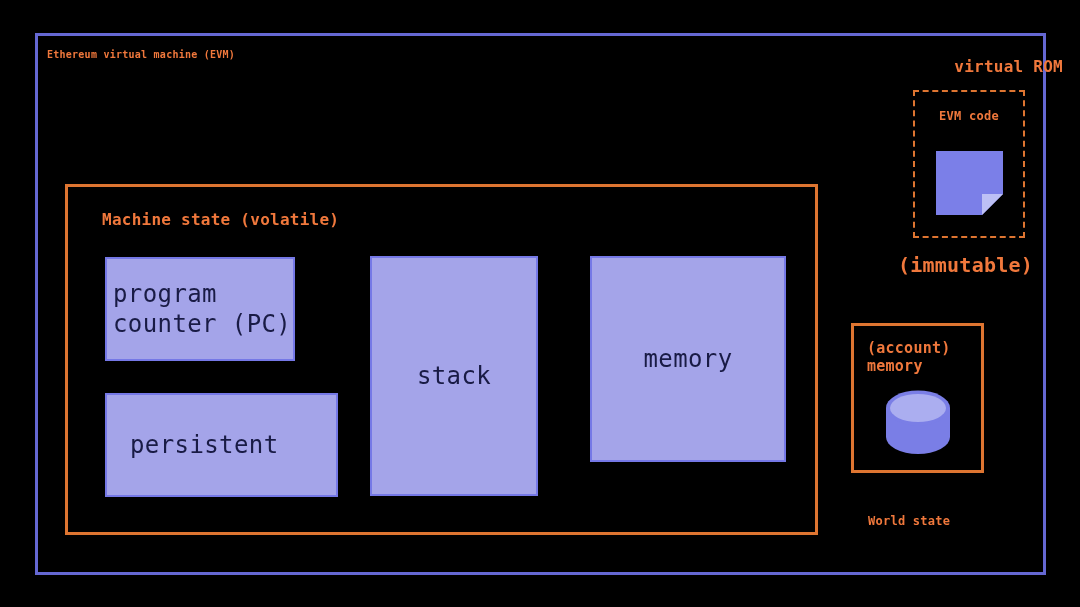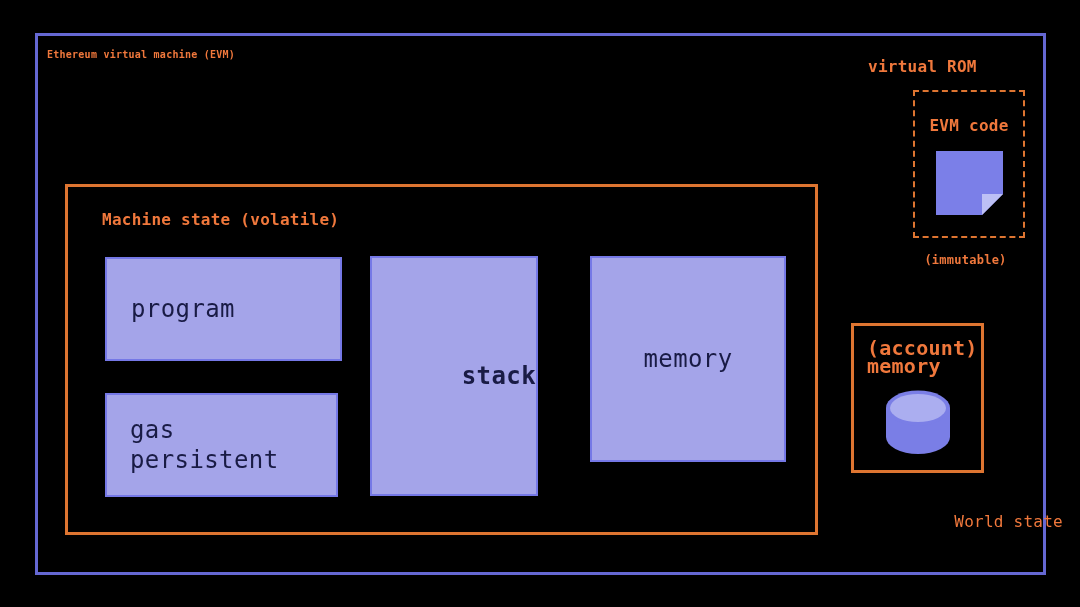--- a/index.html
+++ b/index.html
@@ -48,104 +48,104 @@
   
   .state-box {
     background: var(--box_fill, #A4A4E9);
     border: 2px solid var(--box_border, #7578E6);
     color: var(--box_text, #191B45);
     font-size: 24px; line-height: 30px;
     letter-spacing: 0.4px;
     display: flex; flex-direction: column; justify-content: center;
   }
   .state-box span { display: block; }
-  .box-pc        { left: 105px; top: 257px; width: 237px; height: 104px; padding-left: 24px; }
+  .box-pc        { left: 105px; top: 257px; width: 190px; height: 104px; padding-left: 6px; }
   .box-gas       { left: 105px; top: 393px; width: 233px; height: 104px; padding-left: 23px; }
-  .box-stack     { left: 370px; top: 256px; width: 168px; height: 240px; align-items: flex-end; font-weight: bold; }
+  .box-stack     { left: 370px; top: 256px; width: 168px; height: 240px; align-items: center; }
   .box-memory    { left: 590px; top: 256px; width: 196px; height: 206px; align-items: center; }
 
   
   .rom-label {
     left: 868px; top: 57px; width: 195px;
-    text-align: left;
+    text-align: right;
     color: var(--orange_text, #F0783C);
     font-size: 16px; font-weight: 700;
     letter-spacing: 0.25px;
   }
   .rom-box {
     left: 913px; top: 90px;
     width: 112px; height: 148px;
     border: 2px dashed var(--orange_border, #DE7531);
   }
   .rom-box-label {
-    margin-top: 24px;
+    margin-top: 17px;
     text-align: center;
     color: var(--orange_text, #F0783C);
-    font-size: 16px; font-weight: 700;
+    font-size: 12px; font-weight: 700;
     letter-spacing: 0.25px;
   }
   .note-icon {
     position: absolute; left: 21px; top: 59px;
     width: 67px; height: 64px;
   }
   .immutable-label {
     left: 868px; top: 253px; width: 195px;
     text-align: center;
     color: var(--orange_text, #F0783C);
-    font-size: 12px; font-weight: 700;
+    font-size: 20px; font-weight: 700;
     letter-spacing: 0.25px;
   }
 
   
   .storage-box {
     left: 851px; top: 323px;
     width: 133px; height: 150px;
     border: 3px solid var(--orange_border, #DE7531);
   }
   .storage-label {
     padding: 13px 0 0 13px;
     color: var(--orange_text, #F0783C);
-    font-size: 20px; font-weight: 700;
+    font-size: 15px; font-weight: 700;
     line-height: 18px;
     letter-spacing: 0.25px;
   }
   .storage-label span { display: block; }
   .cylinder-icon {
     position: absolute; left: 31px; top: 63px;
     width: 66px; height: 68px;
   }
 
   
   .world-state-label {
     left: 868px; top: 512px; width: 195px;
-    text-align: right;
+    text-align: left;
     color: var(--orange_text, #F0783C);
-    font-size: 16px; font-weight: 400;
+    font-size: 12px; font-weight: 700;
     line-height: 19px;
     letter-spacing: 0.25px;
   }
   .world-state-label span { display: block; }
 </style>
 </head>
 <body style="background: rgb(0, 0, 0);">
 
 <div class="abs evm-box"></div>
 
 <div class="abs evm-title">Ethereum virtual machine (EVM)</div>
 
 <div class="abs machine-state-box"></div>
 
 <div class="abs machine-state-label">Machine state (volatile)</div>
 
 <div class="abs state-box box-pc">
   <span>program</span>
+  <span>counter (PC)</span>
 </div>
 
 <div class="abs state-box box-gas">
-  <span>gas</span>
   <span>persistent</span>
 </div>
 
 <div class="abs state-box box-stack">
   <span>stack</span>
 </div>
 
 <div class="abs state-box box-memory">
   <span>memory</span>
 </div>

